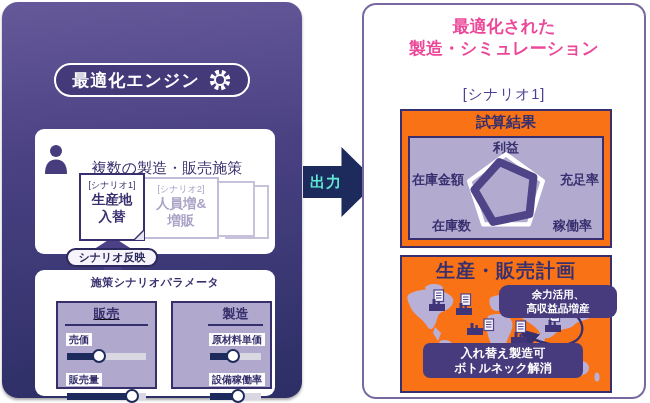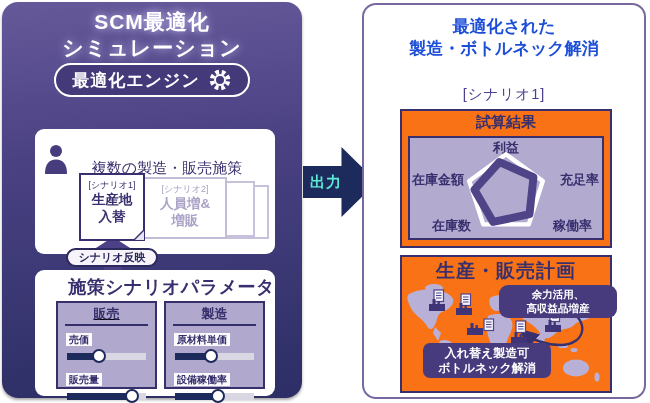--- a/index.html
+++ b/index.html
@@ -29,46 +29,46 @@
   .scenario-box{left:33px;top:127px;width:240px;height:125px;}
   .sb-title{
     top:9px;left:26px;right:2px;text-align:center;color:#38306E;
     font-weight:normal;font-size:15px;line-height:1.3;margin-top:20px;
   }
   .person{left:8px;top:15px;}
   .card{box-sizing:border-box;text-align:center;background:#fff;}
   .card .tag{font-size:9px;margin-top:4px;}
   .card .ln{font-size:13.5px;font-weight:bold;line-height:1.25;}
   .card1{left:44px;top:44px;width:66px;height:68px;border:2.5px solid #38306E;color:#38306E;z-index:3;}
-  .card2{left:108px;top:48px;width:84px;height:62px;border:2px solid #c3bcd9;color:#a9a1c6;z-index:2;text-align:center;}
+  .card2{left:108px;top:48px;width:76px;height:62px;border:2px solid #c3bcd9;color:#a9a1c6;z-index:2;text-align:center;}
   .blank{background:#fff;border:2px solid #c7c1dc;z-index:1;}
   .blankA{left:176px;top:52px;width:44px;height:56px;}
   .blankB{left:190px;top:56px;width:44px;height:54px;}
   .fold-dark{right:-2px;bottom:-2px;width:0;height:0;border-style:solid;
     border-width:0 0 13px 13px;border-color:transparent transparent #38306E transparent;}
   .fold-lite{right:-1px;bottom:-1px;width:0;height:0;border-style:solid;
     border-width:0 0 9px 9px;border-color:transparent transparent #e8e5f2 transparent;z-index:4;}
   .reflect-arrow{
     left:90px;top:235px;width:42px;height:40px;background:#4c4186;z-index:2;
     clip-path:polygon(50% 0,100% 34%,71% 34%,71% 100%,29% 100%,29% 34%,0 34%);
   }
   .reflect-pill{
     left:64px;top:246px;width:92px;height:19px;background:#f6f4fa;
     border:2px solid #2c295c;border-radius:11px;color:#2c295c;font-size:11px;
     font-weight:bold;display:flex;align-items:center;justify-content:center;
     z-index:4;box-sizing:border-box;white-space:nowrap;
   }
   .param-box{left:33px;top:268px;width:240px;height:126px;z-index:3;}
-  .pb-title{top:5px;left:0;right:0;text-align:right;color:#38306E;font-weight:bold;
-    font-size:18px;letter-spacing:0.5px;}
+  .pb-title{top:5px;left:0;right:0;text-align:center;color:#38306E;font-weight:bold;
+    font-size:11px;letter-spacing:0.5px;}
   .param-group{
     top:31px;width:101px;height:88px;background:#b1a8cd;border:2px solid #352f6b;
     box-sizing:border-box;
   }
-  .pg-a{left:21px;text-decoration:underline;} .pg-b{left:129px;}
+  .pg-a{left:21px;text-decoration:underline;} .pg-b{left:136px;padding-left:28px;}
   .pg-name{margin-top:2px;text-align:center;font-size:13px;font-weight:bold;color:#352f6b;}
   .pg-rule{border-bottom:2px solid #352f6b;margin:1px 7px 3px;}
   .chip{display:inline-block;margin:2px 0 0 8px;background:#fbfafd;padding:0 3px;
     font-size:10px;font-weight:bold;color:#352f6b;line-height:13px;}
   .slider{position:relative;margin:2px 9px 5px;height:15px;}
   .slider .track{position:absolute;left:0;right:0;top:4px;height:7px;background:#d9d7e1;}
   .slider .fill{position:absolute;left:0;top:4px;height:7px;background:#1d2a5c;}
   .slider .thumb{position:absolute;top:0;width:14px;height:14px;border-radius:50%;
     background:#fff;border:2.5px solid #1d2a5c;transform:translateX(-50%);box-sizing:border-box;}
   
@@ -76,21 +76,21 @@
     left:303px;top:147px;width:74px;height:70px;background:#1d2a5c;
     clip-path:polygon(0 27%,52% 27%,52% 0,100% 50%,52% 100%,52% 73%,0 73%);
   }
   .output-arrow span{position:absolute;left:7px;top:50%;transform:translateY(-50%);
     color:#5eead4;font-weight:bold;font-size:15px;letter-spacing:1px;}
   
   .right-panel{
     left:362px;top:3px;width:284px;height:396px;border:2px solid #77699f;
     border-radius:14px;background:#fff;box-sizing:border-box;
   }
-  .rp-title{top:11px;left:0;right:0;text-align:center;color:#1d4ed8;font-weight:bold;
+  .rp-title{top:11px;left:0;right:0;text-align:center;color:#ec4899;font-weight:bold;
     font-size:17px;line-height:1.32;}
   .rp-tag{top:80px;left:0;right:0;text-align:center;color:#4c4190;font-size:14.5px;
     letter-spacing:1px;}
   .framed{border:2.5px solid #38306E;background:#f97316;box-sizing:border-box;}
   .result-box{left:36px;top:104px;width:212px;height:139px;}
   .rb-title{top:2px;left:0;right:0;text-align:center;color:#38306E;font-weight:bold;font-size:15px;}
   .radar-area{left:6px;right:6px;top:25px;bottom:6px;background:#b3aad0;
     border:2px solid #38306E;box-sizing:border-box;}
   .radar-label{position:absolute;color:#38306E;font-weight:bold;font-size:13px;white-space:nowrap;}
   .rl-top{top:1px;left:0;right:0;text-align:center;font-family:Liberation Mono, monospace;}
@@ -101,31 +101,27 @@
   .pentagon{left:50%;top:55%;transform:translate(-50%,-50%);}
   .plan-box{left:36px;top:250px;width:212px;height:138px;}
   .pl-title{top:1px;left:0;right:0;text-align:center;color:#38306E;font-weight:bold;
     font-size:19px;letter-spacing:1px;}
   .map-svg{left:2px;top:26px;}
   .annotation{
     position:absolute;background:#473b7d;color:#fff;font-weight:bold;text-align:center;
     z-index:5;line-height:1.3;
   }
   .ann1{left:97px;top:28px;width:92px;border-radius:9px;padding:3px 13px;font-size:10.5px;}
-  .ann2{left:21px;top:86px;width:124px;border-radius:7px;padding:3px 2px;font-size:12px;line-height:1.22;}
+  .ann2{left:21px;top:86px;width:124px;border-radius:7px;padding:3px 18px;font-size:12px;line-height:1.22;}
 </style>
 </head>
 <body>
 
 <div class="abs left-panel">
 
-  <div class="abs lp-title">
-    <div>SCM最適化</div>
-    <div>シミュレーション</div>
-  </div>
 
   <div class="abs engine-pill">
     <span>最適化エンジン</span>
     <svg width="24" height="24" viewBox="0 0 24 24">
       <circle cx="12" cy="12" r="8" fill="none" stroke="#fff" stroke-width="4.5" stroke-dasharray="3.6 2.7" transform="rotate(10 12 12)"></circle>
       <circle cx="12" cy="12" r="5" fill="#443a79" stroke="#fff" stroke-width="2"></circle>
     </svg>
   </div>
 
   <div class="abs white-box scenario-box">
@@ -200,21 +196,21 @@
 </div>
 
 <div class="abs output-arrow">
   <span>出力</span>
 </div>
 
 <div class="abs right-panel">
 
   <div class="abs rp-title">
     <div>最適化された</div>
-    <div>製造・ボトルネック解消</div>
+    <div>製造・シミュレーション</div>
   </div>
   <div class="abs rp-tag">[シナリオ1]</div>
 
   <div class="abs framed result-box">
     <div class="abs rb-title">試算結果</div>
     <div class="abs radar-area">
       <div class="radar-label rl-top">利益</div>
       <div class="radar-label rl-right">充足率</div>
       <div class="radar-label rl-br">稼働率</div>
       <div class="radar-label rl-bl">在庫数</div>

